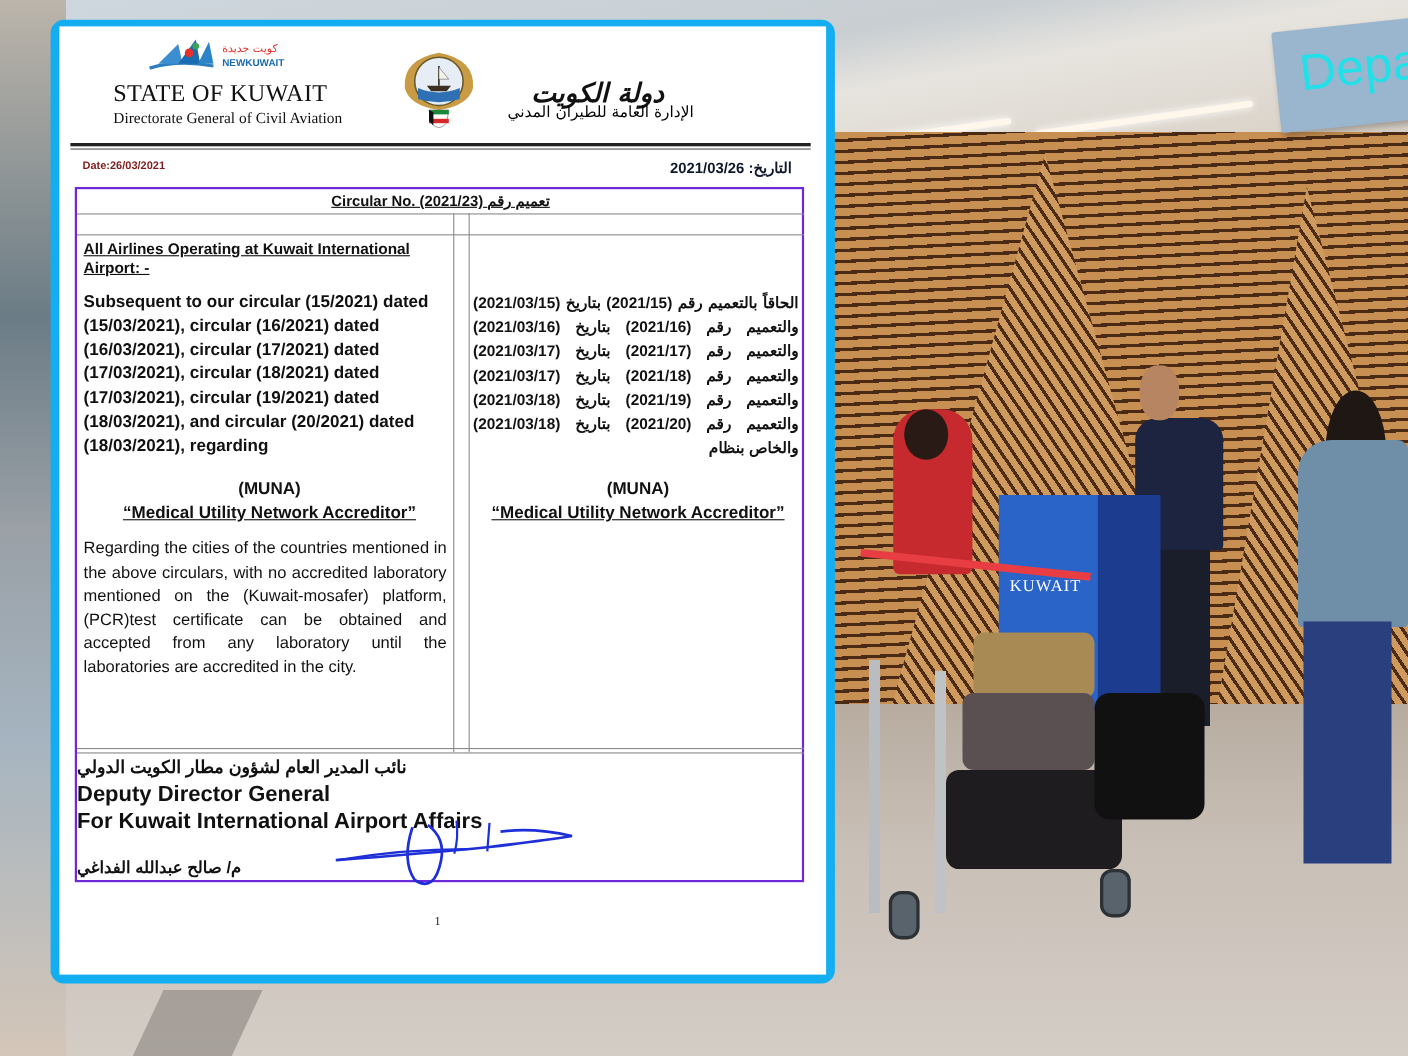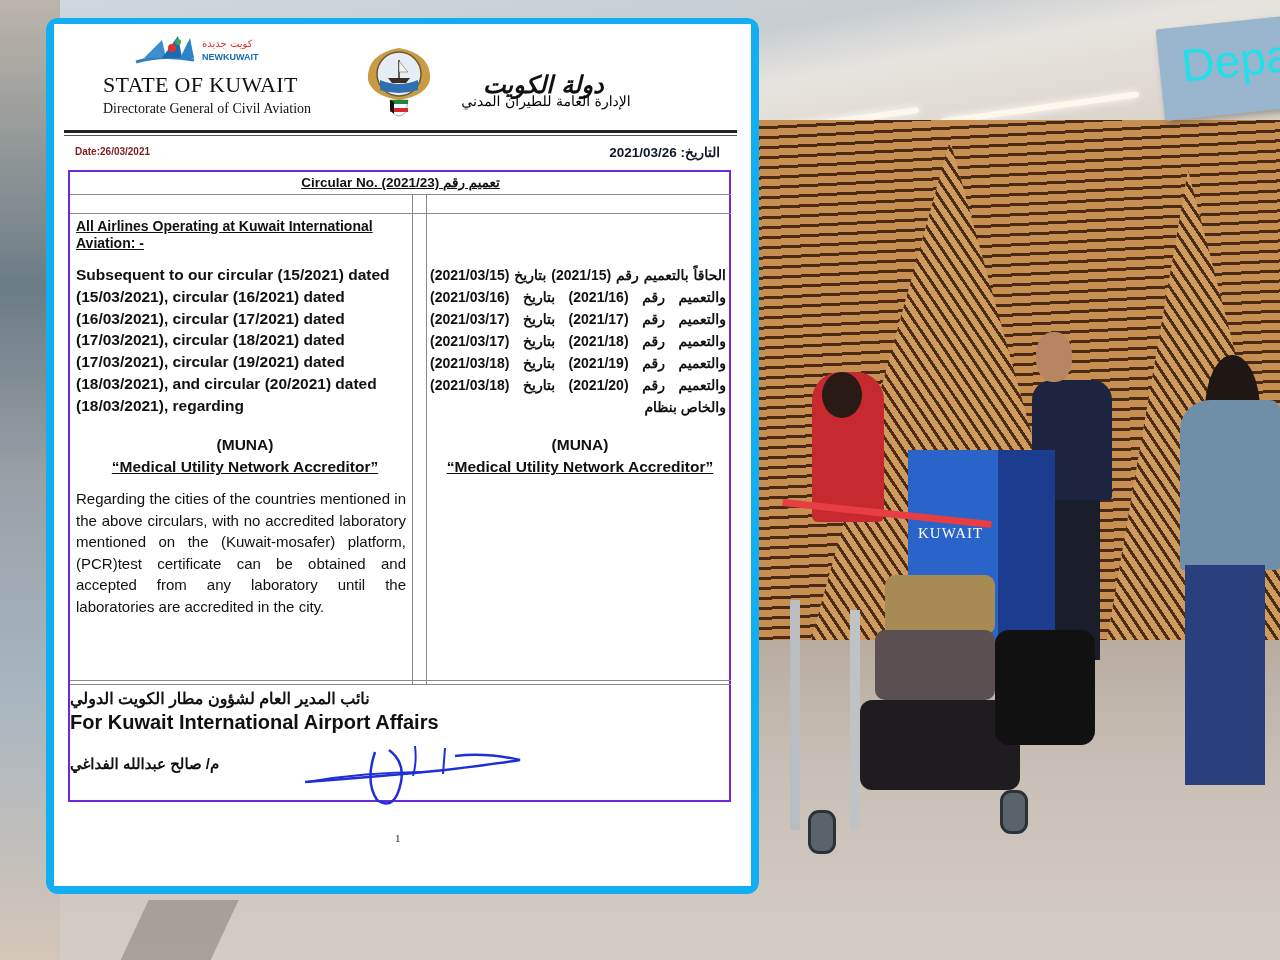--- a/index.html
+++ b/index.html
@@ -172,41 +172,42 @@
 <div class="date-ar">التاريخ: 2021/03/26</div>
 
 <div class="tbl">
   <div class="tbl-title-row">
     <span class="tbl-title">Circular No. (2021/23) تعميم رقم</span>
   </div>
   <div class="col-line" style="left:342px;"></div>
   <div class="col-line" style="left:356px;"></div>
   <div class="gap-row-line"></div>
 
-  <div class="en-col addr-en">All Airlines Operating at Kuwait International Aviation: -</div>
+  <div class="en-col addr-en">All Airlines Operating at Kuwait International Airport: -</div>
 
   <div class="en-col ref-en">Subsequent to our circular (15/2021) dated (15/03/2021), circular (16/2021) dated (16/03/2021), circular (17/2021) dated (17/03/2021), circular (18/2021) dated (17/03/2021), circular (19/2021) dated (18/03/2021), and circular (20/2021) dated (18/03/2021), regarding</div>
   <div class="ar-col ref-ar">الحاقاً بالتعميم رقم (2021/15) بتاريخ (2021/03/15) والتعميم رقم (2021/16) بتاريخ (2021/03/16) والتعميم رقم (2021/17) بتاريخ (2021/03/17) والتعميم رقم (2021/18) بتاريخ (2021/03/17) والتعميم رقم (2021/19) بتاريخ (2021/03/18) والتعميم رقم (2021/20) بتاريخ (2021/03/18) والخاص بنظام</div>
 
   <div class="muna muna-en">
     <div>(MUNA)</div>
     <div class="u">“Medical Utility Network Accreditor”</div>
   </div>
   <div class="muna muna-ar">
     <div>(MUNA)</div>
     <div class="u">“Medical Utility Network Accreditor”</div>
   </div>
 
   <div class="en-col body-en">Regarding the cities of the countries mentioned in the above circulars, with no accredited laboratory mentioned on the (Kuwait-mosafer) platform, (PCR)test certificate can be obtained and accepted from any laboratory until the laboratories are accredited in the city.</div>
 
   <div class="sig-line1"></div>
   <div class="sig-line2"></div>
 
   <div class="sig-block">
     <div class="sig-ar-title">نائب المدير العام لشؤون مطار الكويت الدولي</div>
+    <div class="sig-en1">Deputy Director General</div>
     <div class="sig-en2">For Kuwait International Airport Affairs</div>
     <div class="sig-name">م/ صالح عبدالله الفداغي</div>
   </div>
 
   <svg class="signature" viewBox="0 0 220 70">
     <path d="M0 40 Q80 34 140 28 Q190 22 215 18 Q180 10 150 14" stroke="#1f2fd8" stroke-width="2.5" fill="none"></path>
     <path d="M2 40 Q60 30 120 30" stroke="#1f2fd8" stroke-width="2" fill="none"></path>
     <path d="M70 10 Q60 40 72 58 Q90 70 96 40 Q100 20 84 8" stroke="#1f2fd8" stroke-width="2.5" fill="none"></path>
     <path d="M110 4 Q112 20 108 34" stroke="#1f2fd8" stroke-width="2" fill="none"></path>
     <path d="M140 6 L138 32" stroke="#1f2fd8" stroke-width="2" fill="none"></path>

